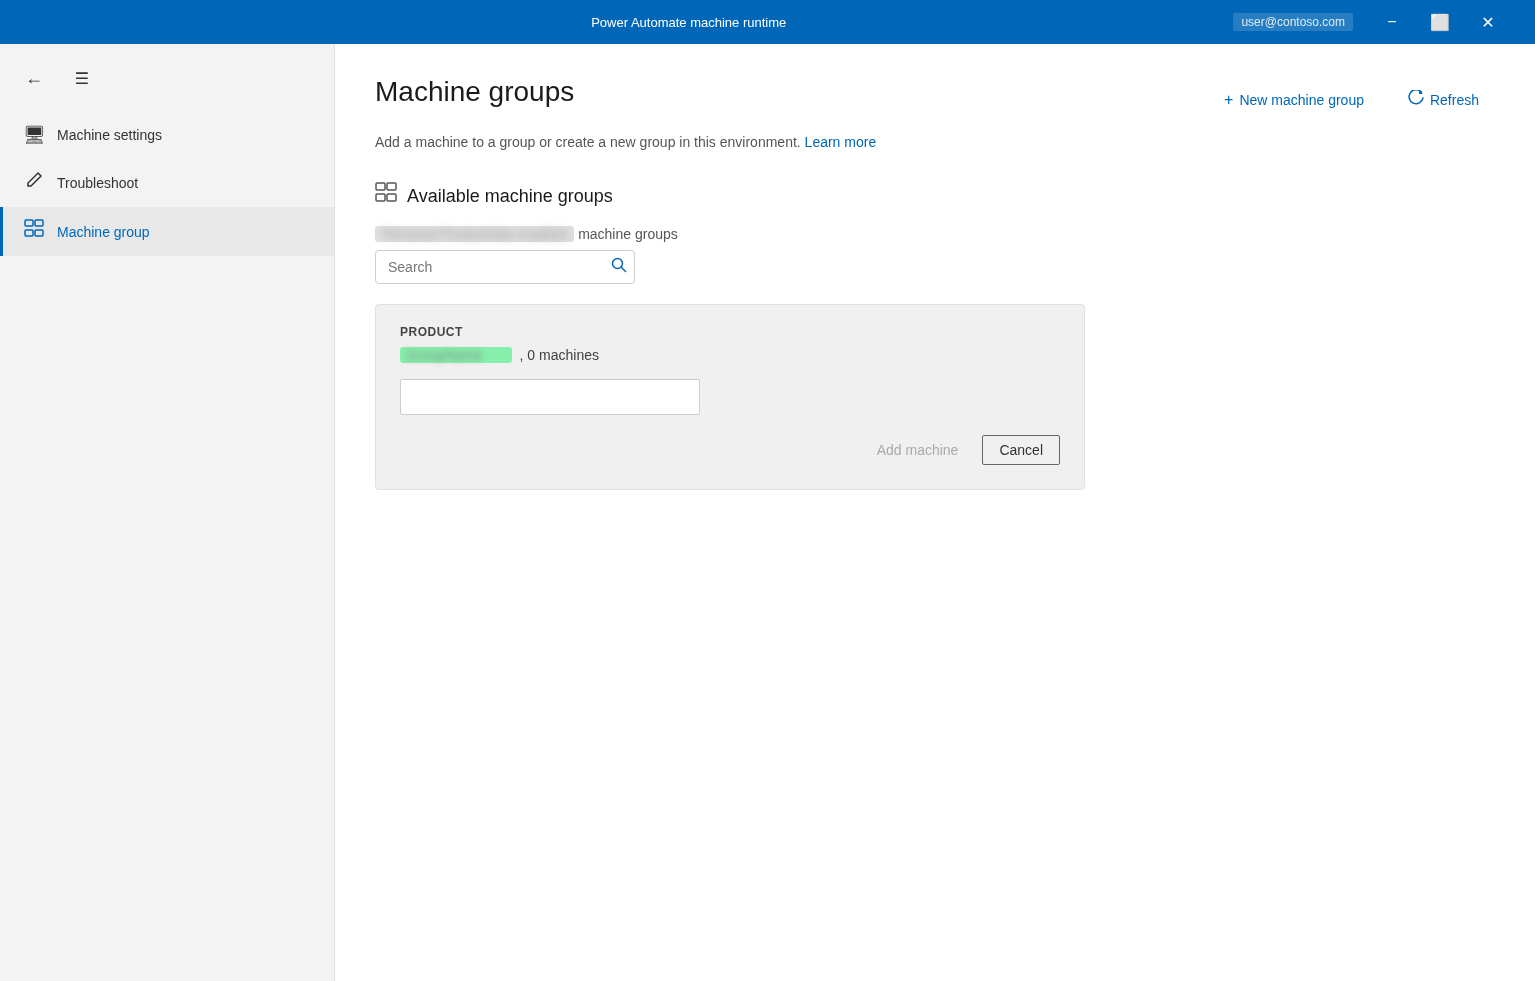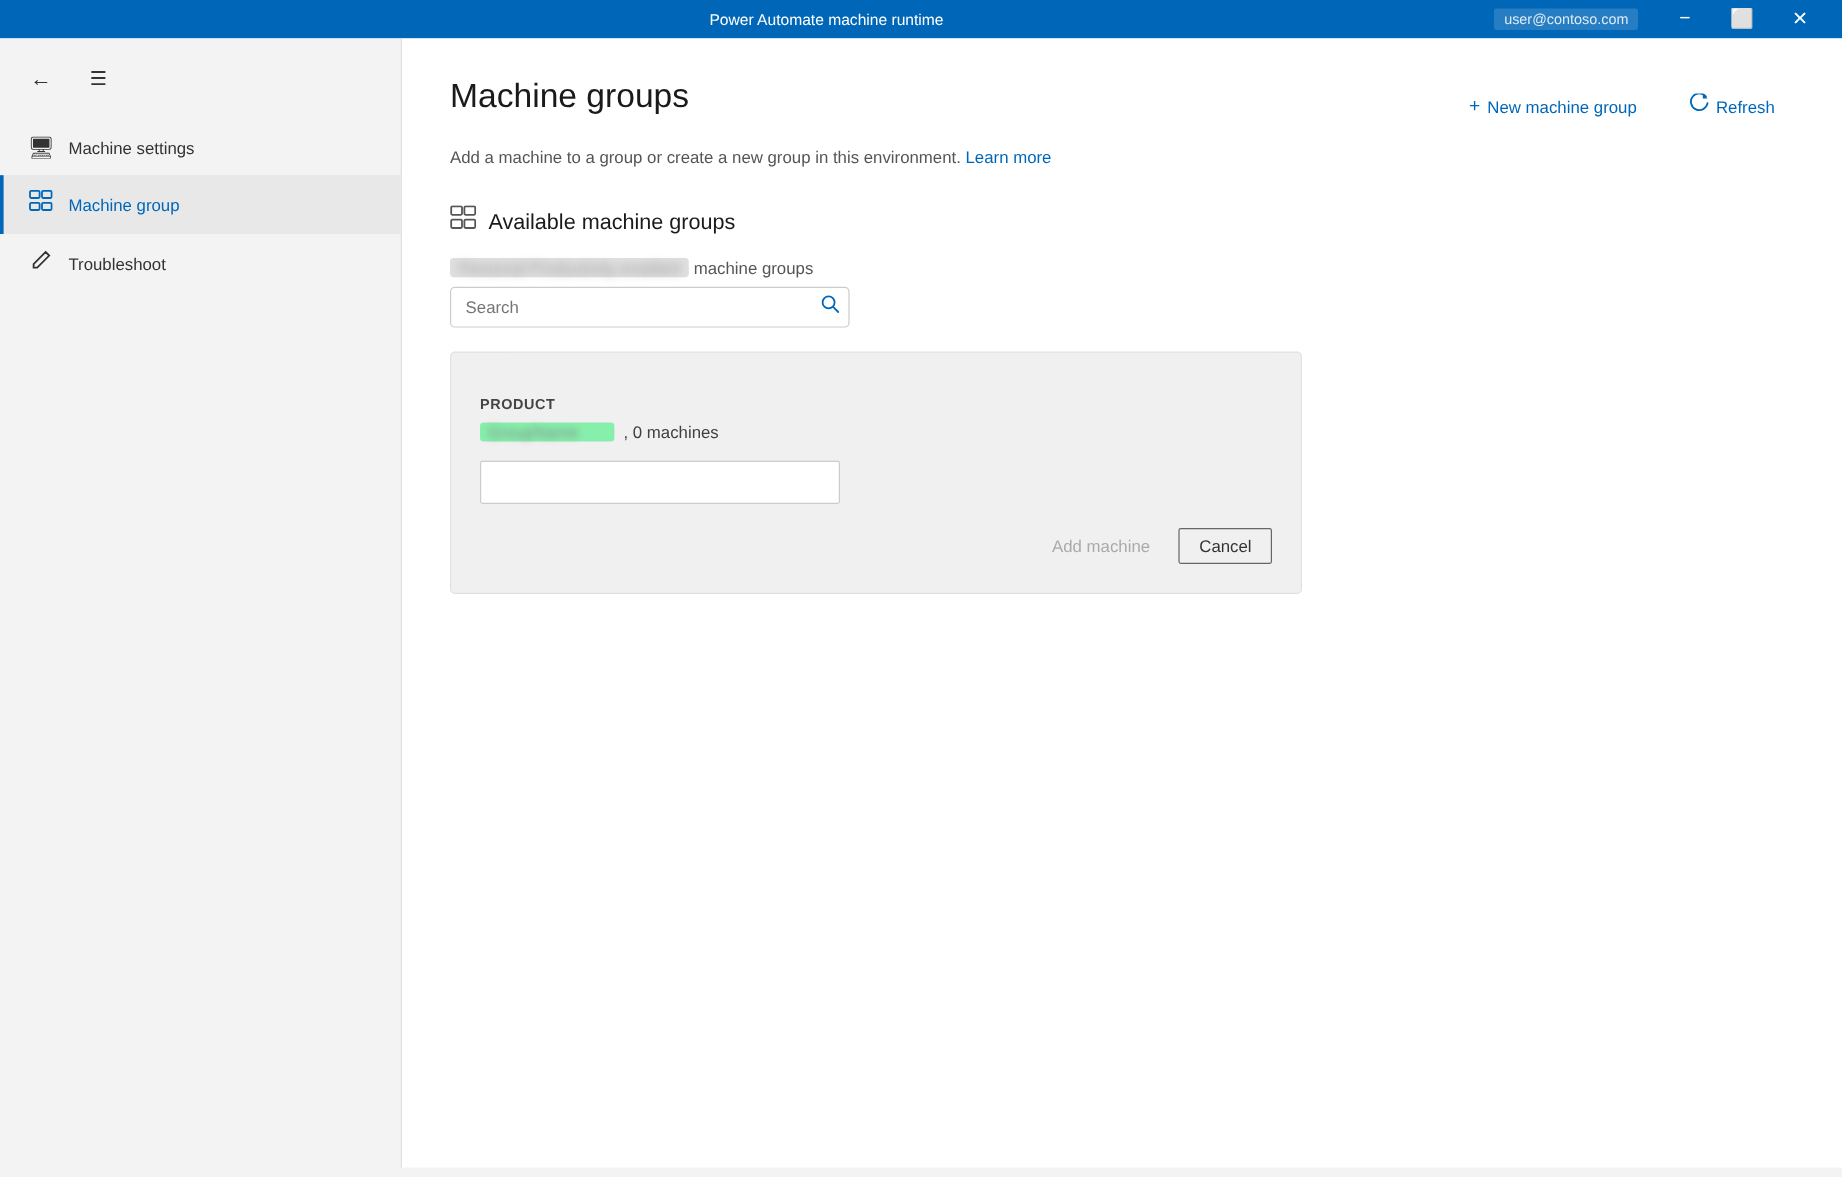--- a/index.html
+++ b/index.html
@@ -1,25 +1,25 @@
 <!DOCTYPE html>
 <html><head>
   <meta charset="utf-8">
   <style>
     * { margin: 0; padding: 0; box-sizing: border-box; }
     body { font-family: 'Segoe UI', Arial, sans-serif; background: #f3f3f3; width: 1535px; height: 981px; overflow: hidden; }
 
     
     .titlebar {
       background: #0067b8;
-      height: 32px;
+      height: 44px;
       display: flex;
       align-items: center;
       justify-content: space-between;
-      padding: 0 12px;
+      padding: 0 24px;
       color: white;
       user-select: none;
     }
     .titlebar-title {
       flex: 1;
       text-align: center;
       font-size: 13px;
       font-weight: 400;
     }
     .titlebar-user {
@@ -230,21 +230,21 @@
       line-height: 1.5;
     }
     .desc-text a {
       color: #0067b8;
       text-decoration: none;
     }
 
     
     .search-container {
       position: relative;
-      width: 333px;
+      width: 260px;
       margin-bottom: 20px;
     }
     .search-input {
       width: 100%;
       padding: 8px 36px 8px 12px;
       border: 1px solid #ccc;
       border-radius: 4px;
       font-size: 14px;
       color: #333;
       background: #fff;
@@ -269,21 +269,20 @@
       border-radius: 4px;
       background: #f0f0f0;
       padding: 20px 24px 24px;
       max-width: 710px;
     }
     .card-header-row {
       display: flex;
       align-items: flex-end;
       justify-content: space-between;
       margin-bottom: 8px;
-      margin-top: 16px;
     }
     .card-product-label {
       font-size: 12px;
       font-weight: 600;
       text-transform: uppercase;
       color: #444;
       letter-spacing: 0.5px;
     }
     .card-name-row {
       display: flex;
@@ -376,39 +375,39 @@
   <div class="sidebar">
     <div class="sidebar-top">
       <button class="back-btn">←</button>
       <button class="hamburger-btn">☰</button>
     </div>
 
     <nav class="nav-items">
       <div class="nav-item">
         <span class="nav-icon">🖥</span>
         <span>Machine settings</span>
+      </div>
+      <div class="nav-item">
+        <span class="nav-icon">
+          <svg width="20" height="20" viewBox="0 0 20 20" fill="none" xmlns="http://www.w3.org/2000/svg">
+            <path d="M14 3L17 6L7 16H4V13L14 3Z" stroke="#333" stroke-width="1.5" fill="none"></path>
+          </svg>
+        </span>
+        <span>Troubleshoot</span>
       </div>
       <div class="nav-item active">
         <span class="nav-icon">
           <svg width="20" height="20" viewBox="0 0 20 20" fill="none" xmlns="http://www.w3.org/2000/svg">
             <rect x="1" y="1" width="8" height="6" rx="1" stroke="#0067b8" stroke-width="1.5" fill="none"></rect>
             <rect x="11" y="1" width="8" height="6" rx="1" stroke="#0067b8" stroke-width="1.5" fill="none"></rect>
             <rect x="1" y="11" width="8" height="6" rx="1" stroke="#0067b8" stroke-width="1.5" fill="none"></rect>
             <rect x="11" y="11" width="8" height="6" rx="1" stroke="#0067b8" stroke-width="1.5" fill="none"></rect>
           </svg>
         </span>
         <span>Machine group</span>
-      </div>
-      <div class="nav-item">
-        <span class="nav-icon">
-          <svg width="20" height="20" viewBox="0 0 20 20" fill="none" xmlns="http://www.w3.org/2000/svg">
-            <path d="M14 3L17 6L7 16H4V13L14 3Z" stroke="#333" stroke-width="1.5" fill="none"></path>
-          </svg>
-        </span>
-        <span>Troubleshoot</span>
       </div>
     </nav>
 
   </div>
 
   <div class="main-content">
 
     <div class="page-header">
       <h1 class="page-title">Machine groups</h1>
       <div class="header-actions">

